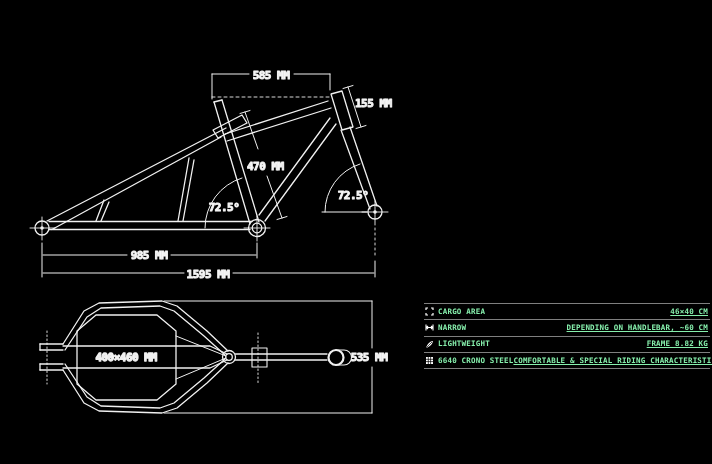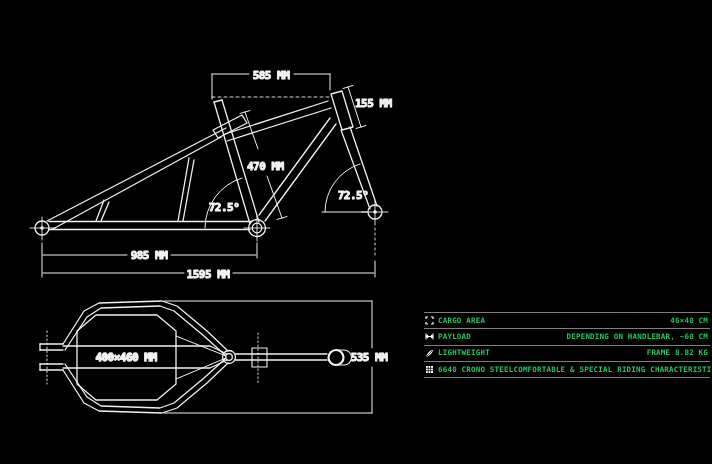--- a/index.html
+++ b/index.html
@@ -5,32 +5,32 @@
   html,body{margin:0;padding:0;background:#000;}
   .canvas{
     position:relative;width:712px;height:464px;background:#000;overflow:hidden;
     font-family:"DejaVu Sans Mono", monospace;
   }
   svg text{
     font-family:"DejaVu Sans Mono", monospace;
     font-weight:bold;fill:#ffffff;font-size:11px;letter-spacing:-0.5px;
   }
   .spec-table{
-    position:absolute;left:424px;top:312px;width:286px;
+    position:absolute;left:424px;top:303px;width:286px;
     border-top:1px solid #7f7f7f;
-    color:#22c55e;
+    color:#86efac;
   }
   .spec-row{
     height:15.3px;display:flex;align-items:center;
     border-bottom:1px solid #7f7f7f;
     font-size:7.5px;font-weight:bold;letter-spacing:0.2px;line-height:1;
   }
   .spec-label{display:flex;align-items:center;gap:4px;white-space:nowrap;}
   .spec-label .ic{width:9px;height:9px;display:inline-block;flex:none;margin-left:1px;}
-  .spec-value{margin-left:auto;white-space:nowrap;padding-right:2px;}
+  .spec-value{margin-left:auto;white-space:nowrap;padding-right:2px;text-decoration:underline;}
 </style>
 </head>
 <body>
 
 <div class="canvas">
 
   <svg width="712" height="464" viewBox="0 0 712 464" fill="none" stroke="#f0f0f0" stroke-width="1.3" stroke-linecap="round" stroke-linejoin="round">
 
     <g>
 
@@ -192,21 +192,21 @@
       <span class="spec-value">46×40 CM</span>
     </div>
 
 
 
     <div class="spec-row">
       <span class="spec-label">
         <svg class="ic" viewBox="0 0 9 9" stroke="#fff" stroke-width="1.1" fill="none">
           <path d="M1 1.5 V7.5 M8 1.5 V7.5 M1.5 4.5 H7.5 M3 3 L1.5 4.5 L3 6 M6 3 L7.5 4.5 L6 6"></path>
         </svg>
-        <span>PAYLOAD</span>
+        <span>NARROW</span>
       </span>
       <span class="spec-value">DEPENDING ON HANDLEBAR, ~60 CM</span>
     </div>
 
     <div class="spec-row">
       <span class="spec-label">
         <svg class="ic" viewBox="0 0 9 9" stroke="#fff" stroke-width="1" fill="none">
           <path d="M8 1 C5.2 1.2 2.2 3.8 1 8 C4.8 6.8 7.6 4 8 1 Z" fill="#fff" stroke="none"></path>
           <path d="M1.2 7.8 L7 2" stroke="#000" stroke-width="0.7"></path>
         </svg>

